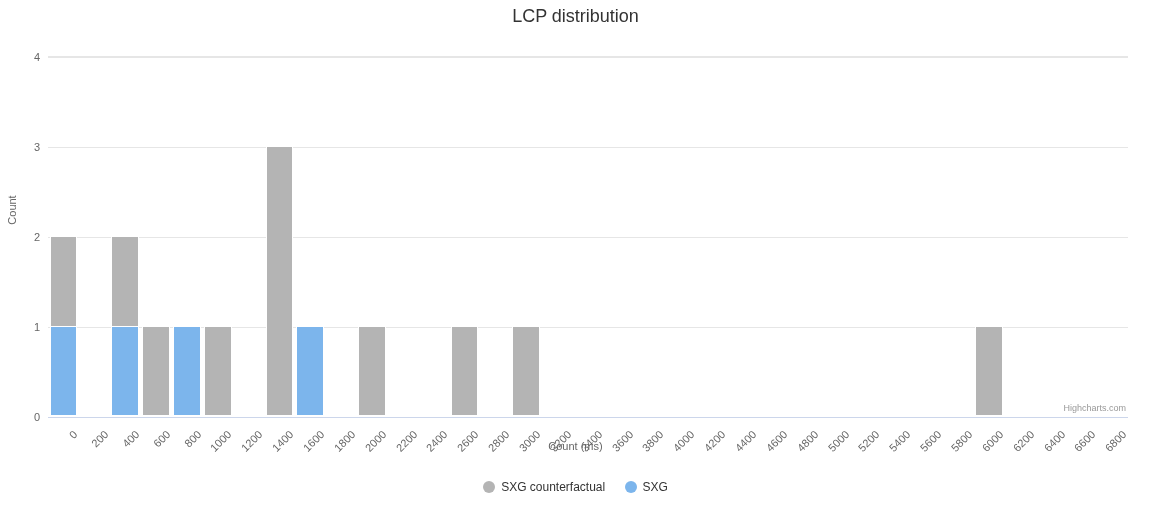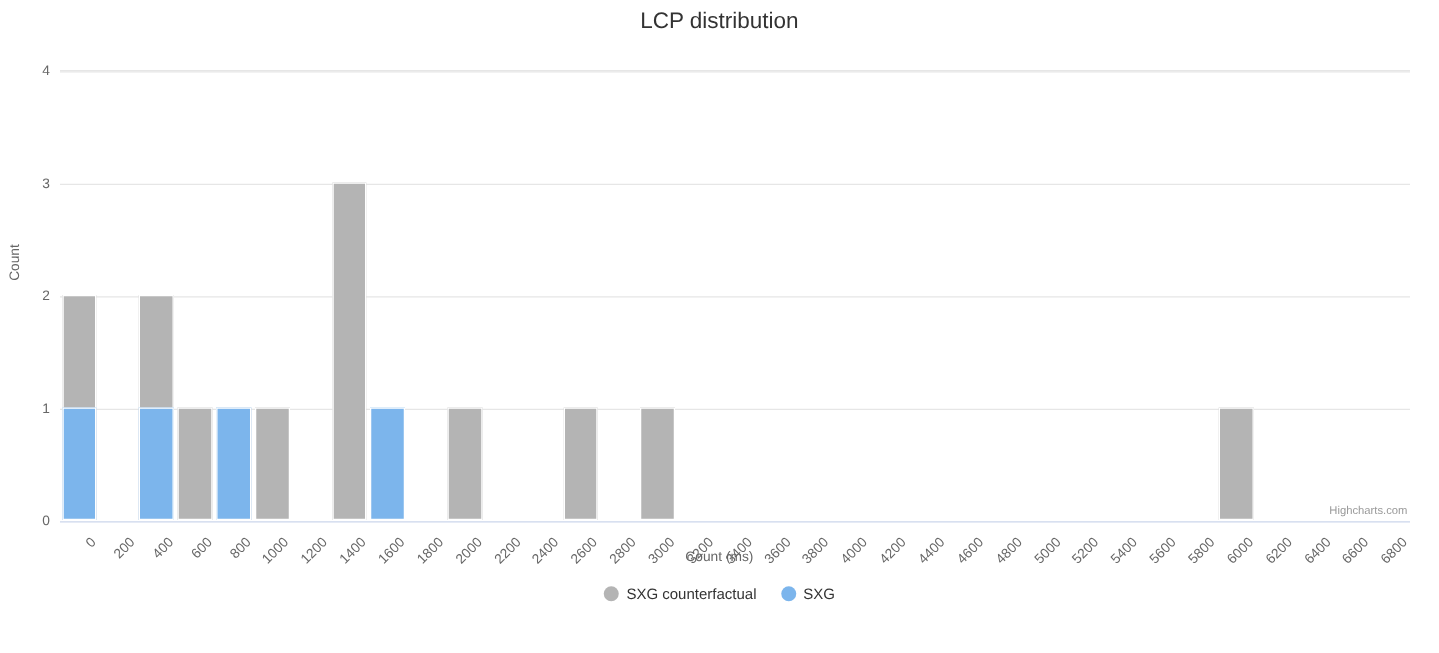--- a/index.html
+++ b/index.html
@@ -98,21 +98,21 @@
   .bar.s0 { background: #b4b4b4; }
   .bar.s1 { background: #7cb5ec; }
   .legend {
     position: absolute;
     left: 0; width: 100%;
     top: 468px;
     text-align: center;
     font-size: 12px;
     color: #333;
   }
-  .legend-item { display: inline-flex; align-items: center; margin: 0 8px; cursor: pointer; }
+  .legend-item { display: inline-flex; align-items: center; margin: 12px 8px; cursor: pointer; }
   .legend-swatch {
     width: 12px; height: 12px; border-radius: 6px; display: inline-block; margin-right: 6px;
   }
   .sw0 { background: #b4b4b4; }
   .sw1 { background: #7cb5ec; }
   .credits {
     position: absolute;
     right: 25px; bottom: 6px;
     font-size: 9px;
     color: #999;

